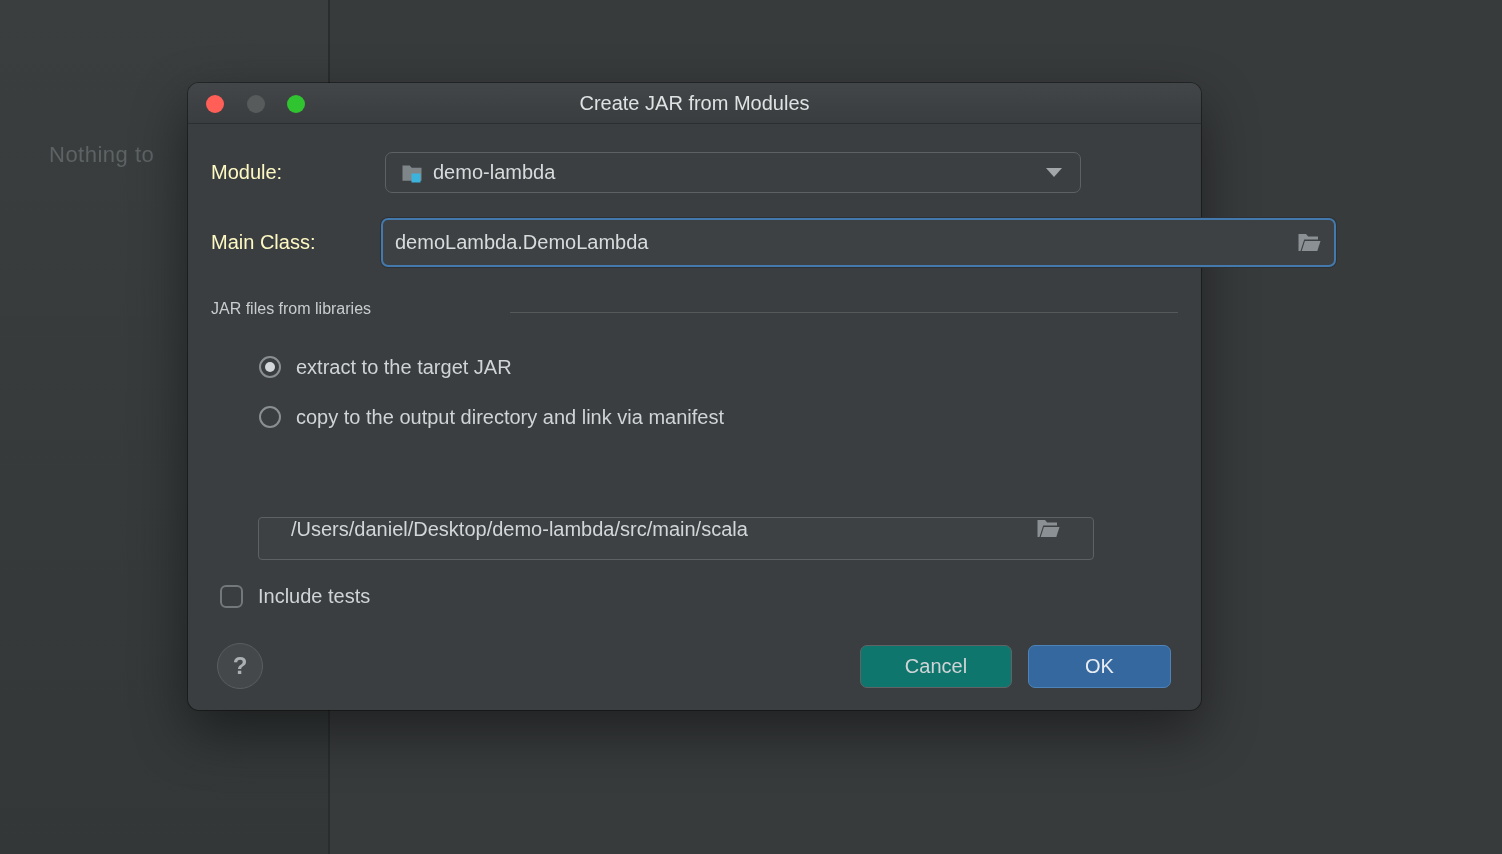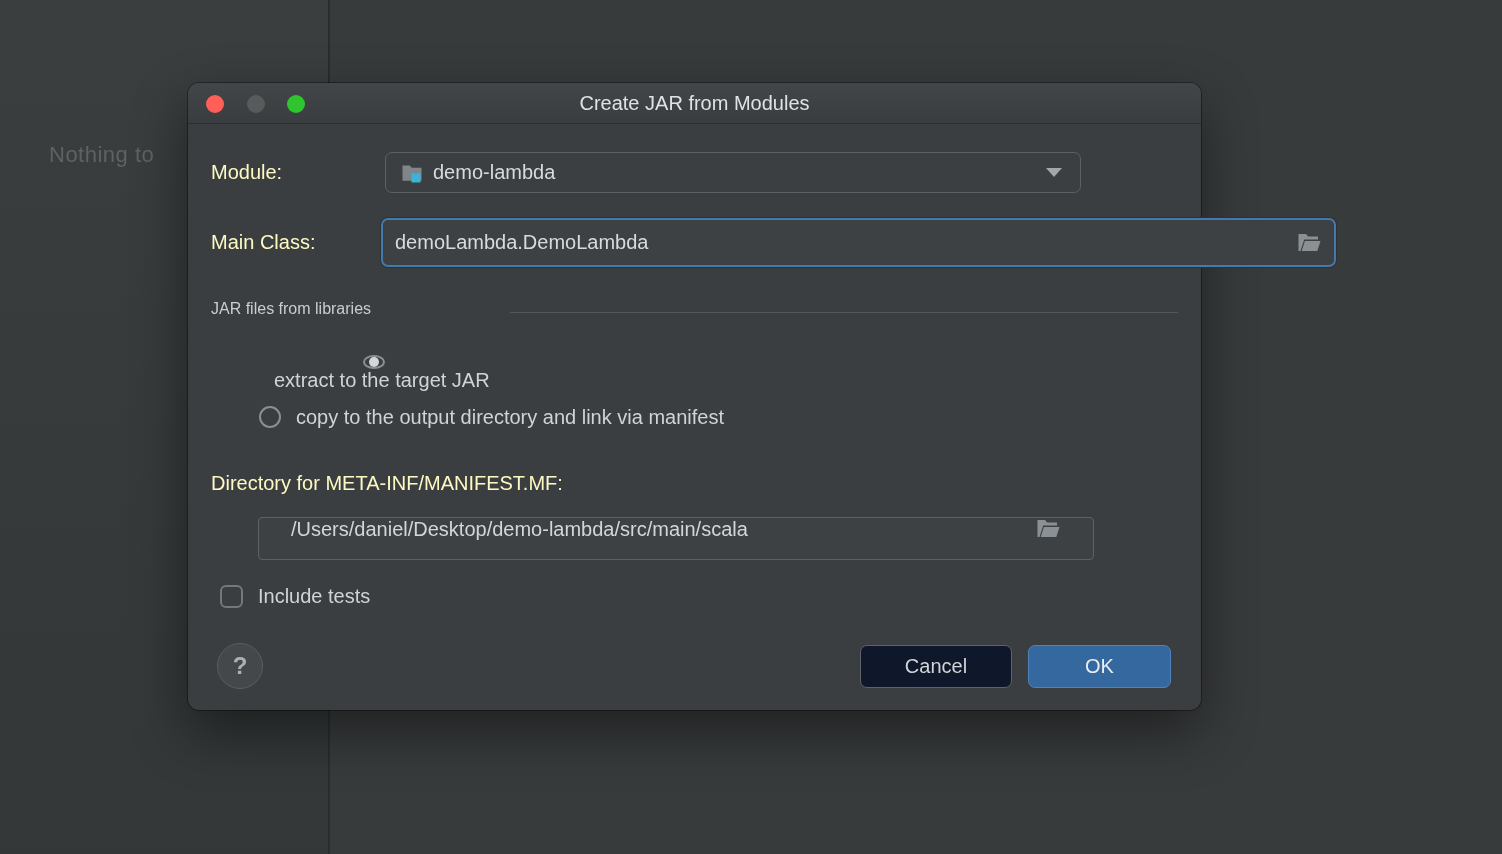--- a/index.html
+++ b/index.html
@@ -73,21 +73,21 @@
   .field-focused .field-text { color:#d8dbdc; font-size:20px; flex:1; }
 
   
   .section-title { position:absolute; left:23px; top:217px; color:#c9cdce; font-size:16px; }
   .section-line {
     position:absolute; left:322px; top:229px; width:668px; height:1px; background:#55595a;
   }
 
   
   .radio-row { position:absolute; left:71px; display:flex; align-items:center; height:24px; cursor:default; }
-  .radio-row.r1 { top:272px;flex-direction:column; }
+  .radio-row.r1 { top:272px; }
   .radio-row.r2 { top:322px; }
   .radio {
     width:22px; height:22px; border-radius:50%; border:2px solid #8a8f91;
     display:flex; align-items:center; justify-content:center; background:transparent;
   }
   .radio.selected::after {
     content:""; width:10px; height:10px; border-radius:50%; background:#d3d7d9; display:block;
   }
   .radio-label { margin-left:15px; color:#d0d4d6; font-size:20px; white-space:nowrap; }
 
@@ -112,21 +112,21 @@
     position:absolute; left:29px; top:560px; width:46px; height:46px; border-radius:50%;
     background:#45484a; border:1px solid #5a5e60; color:#abb0b2;
     font-size:24px; font-weight:bold; display:flex; align-items:center; justify-content:center;
     cursor:default;
   }
   .btn {
     position:absolute; top:562px; height:43px; border-radius:7px; font-size:20px;
     display:flex; align-items:center; justify-content:center; cursor:default;
   }
   .btn-cancel {
-    left:672px; width:152px; background:#0f172a; border:1px solid #5f6365; color:#d0d4d6;
+    left:672px; width:152px; background:#0f766e; border:1px solid #5f6365; color:#d0d4d6;
   }
   .btn-ok {
     left:840px; width:143px; background:#35689f; border:1px solid #4d83b8; color:#e8edf2;
   }
 
   .icon { display:inline-flex; flex:none; }
 </style>
 </head>
 <body>
 
@@ -172,21 +172,20 @@
 
   <div class="radio-row r1">
     <span class="radio selected"></span>
     <span class="radio-label">extract to the target JAR</span>
   </div>
   <div class="radio-row r2">
     <span class="radio"></span>
     <span class="radio-label">copy to the output directory and link via manifest</span>
   </div>
 
-  <div class="label manifest-label" style="left:23px;">Directory for META-INF/MANIFEST.MF:</div>
   <div class="field-plain">
     <span class="field-text">/Users/daniel/Desktop/demo-lambda/src/main/scala</span>
     <span class="icon">
       <svg width="25" height="22" viewBox="0 0 25 22">
         <path fill="#8a9093" d="M1.5 2h7.5l2.2 2.5H21v3H7.2L3.5 19H1.5z"></path>
         <path fill="#8a9093" d="M7.9 9h15.6l-3.2 10H4.7z"></path>
       </svg>
     </span>
   </div>
 

